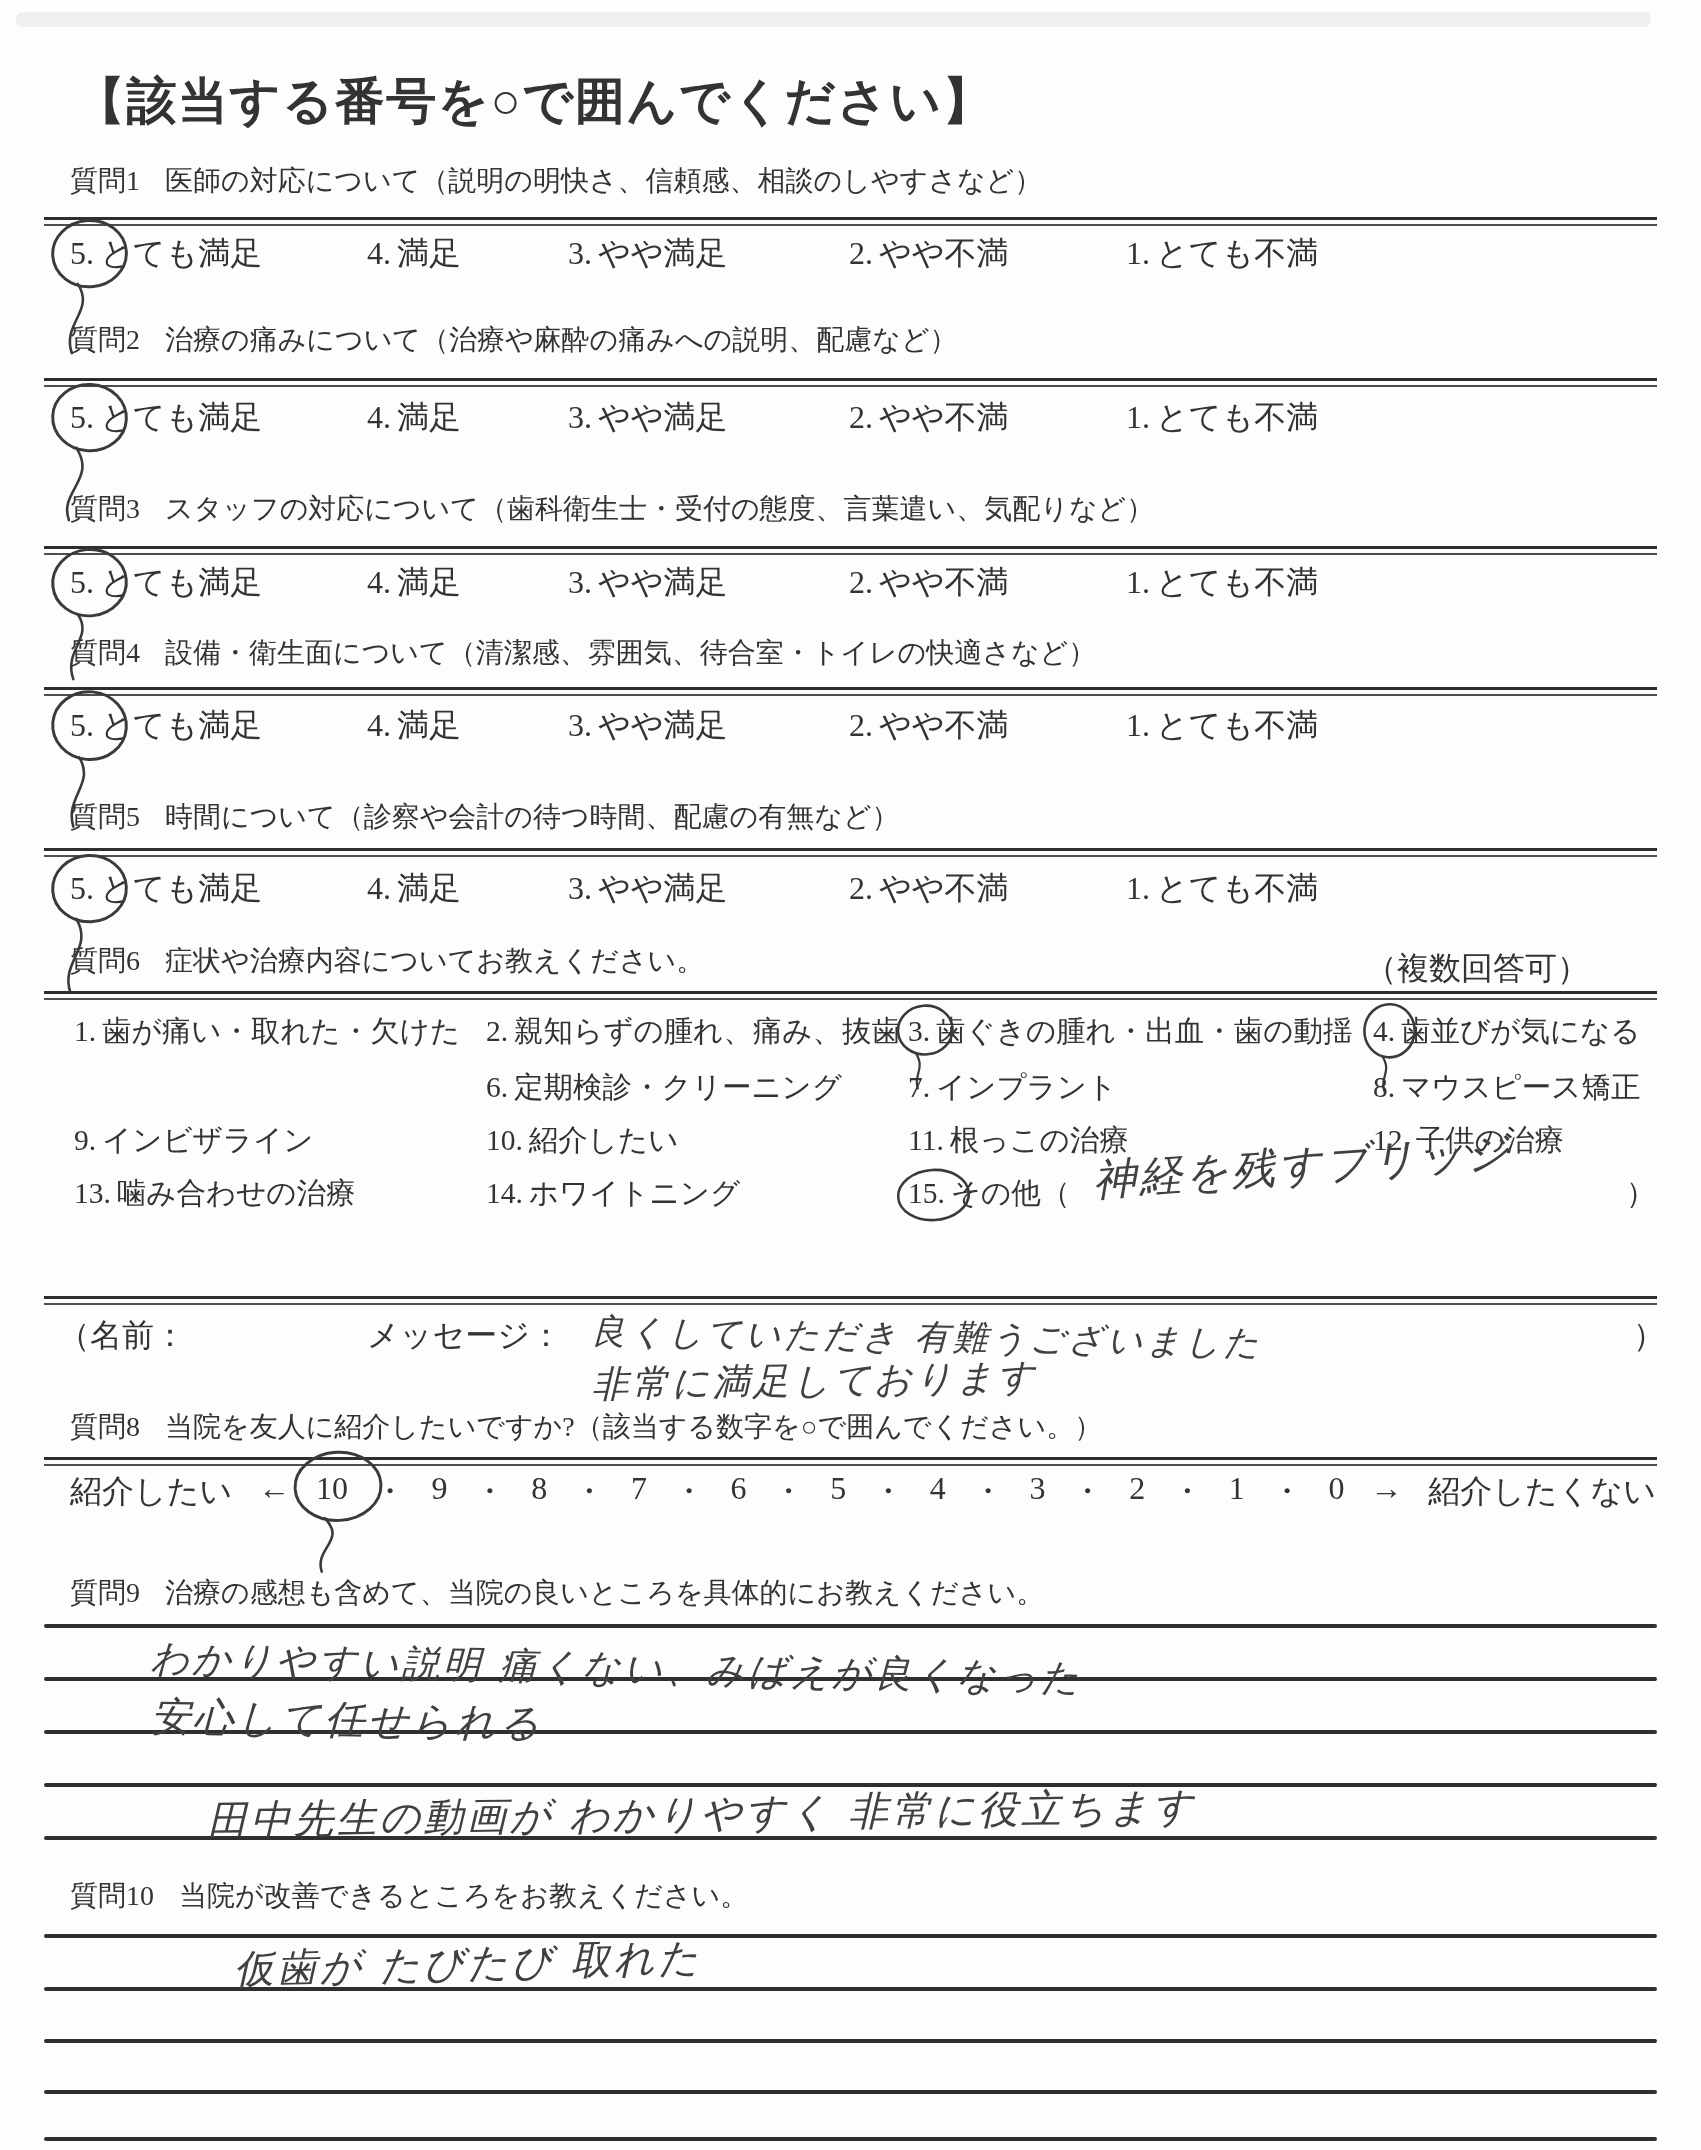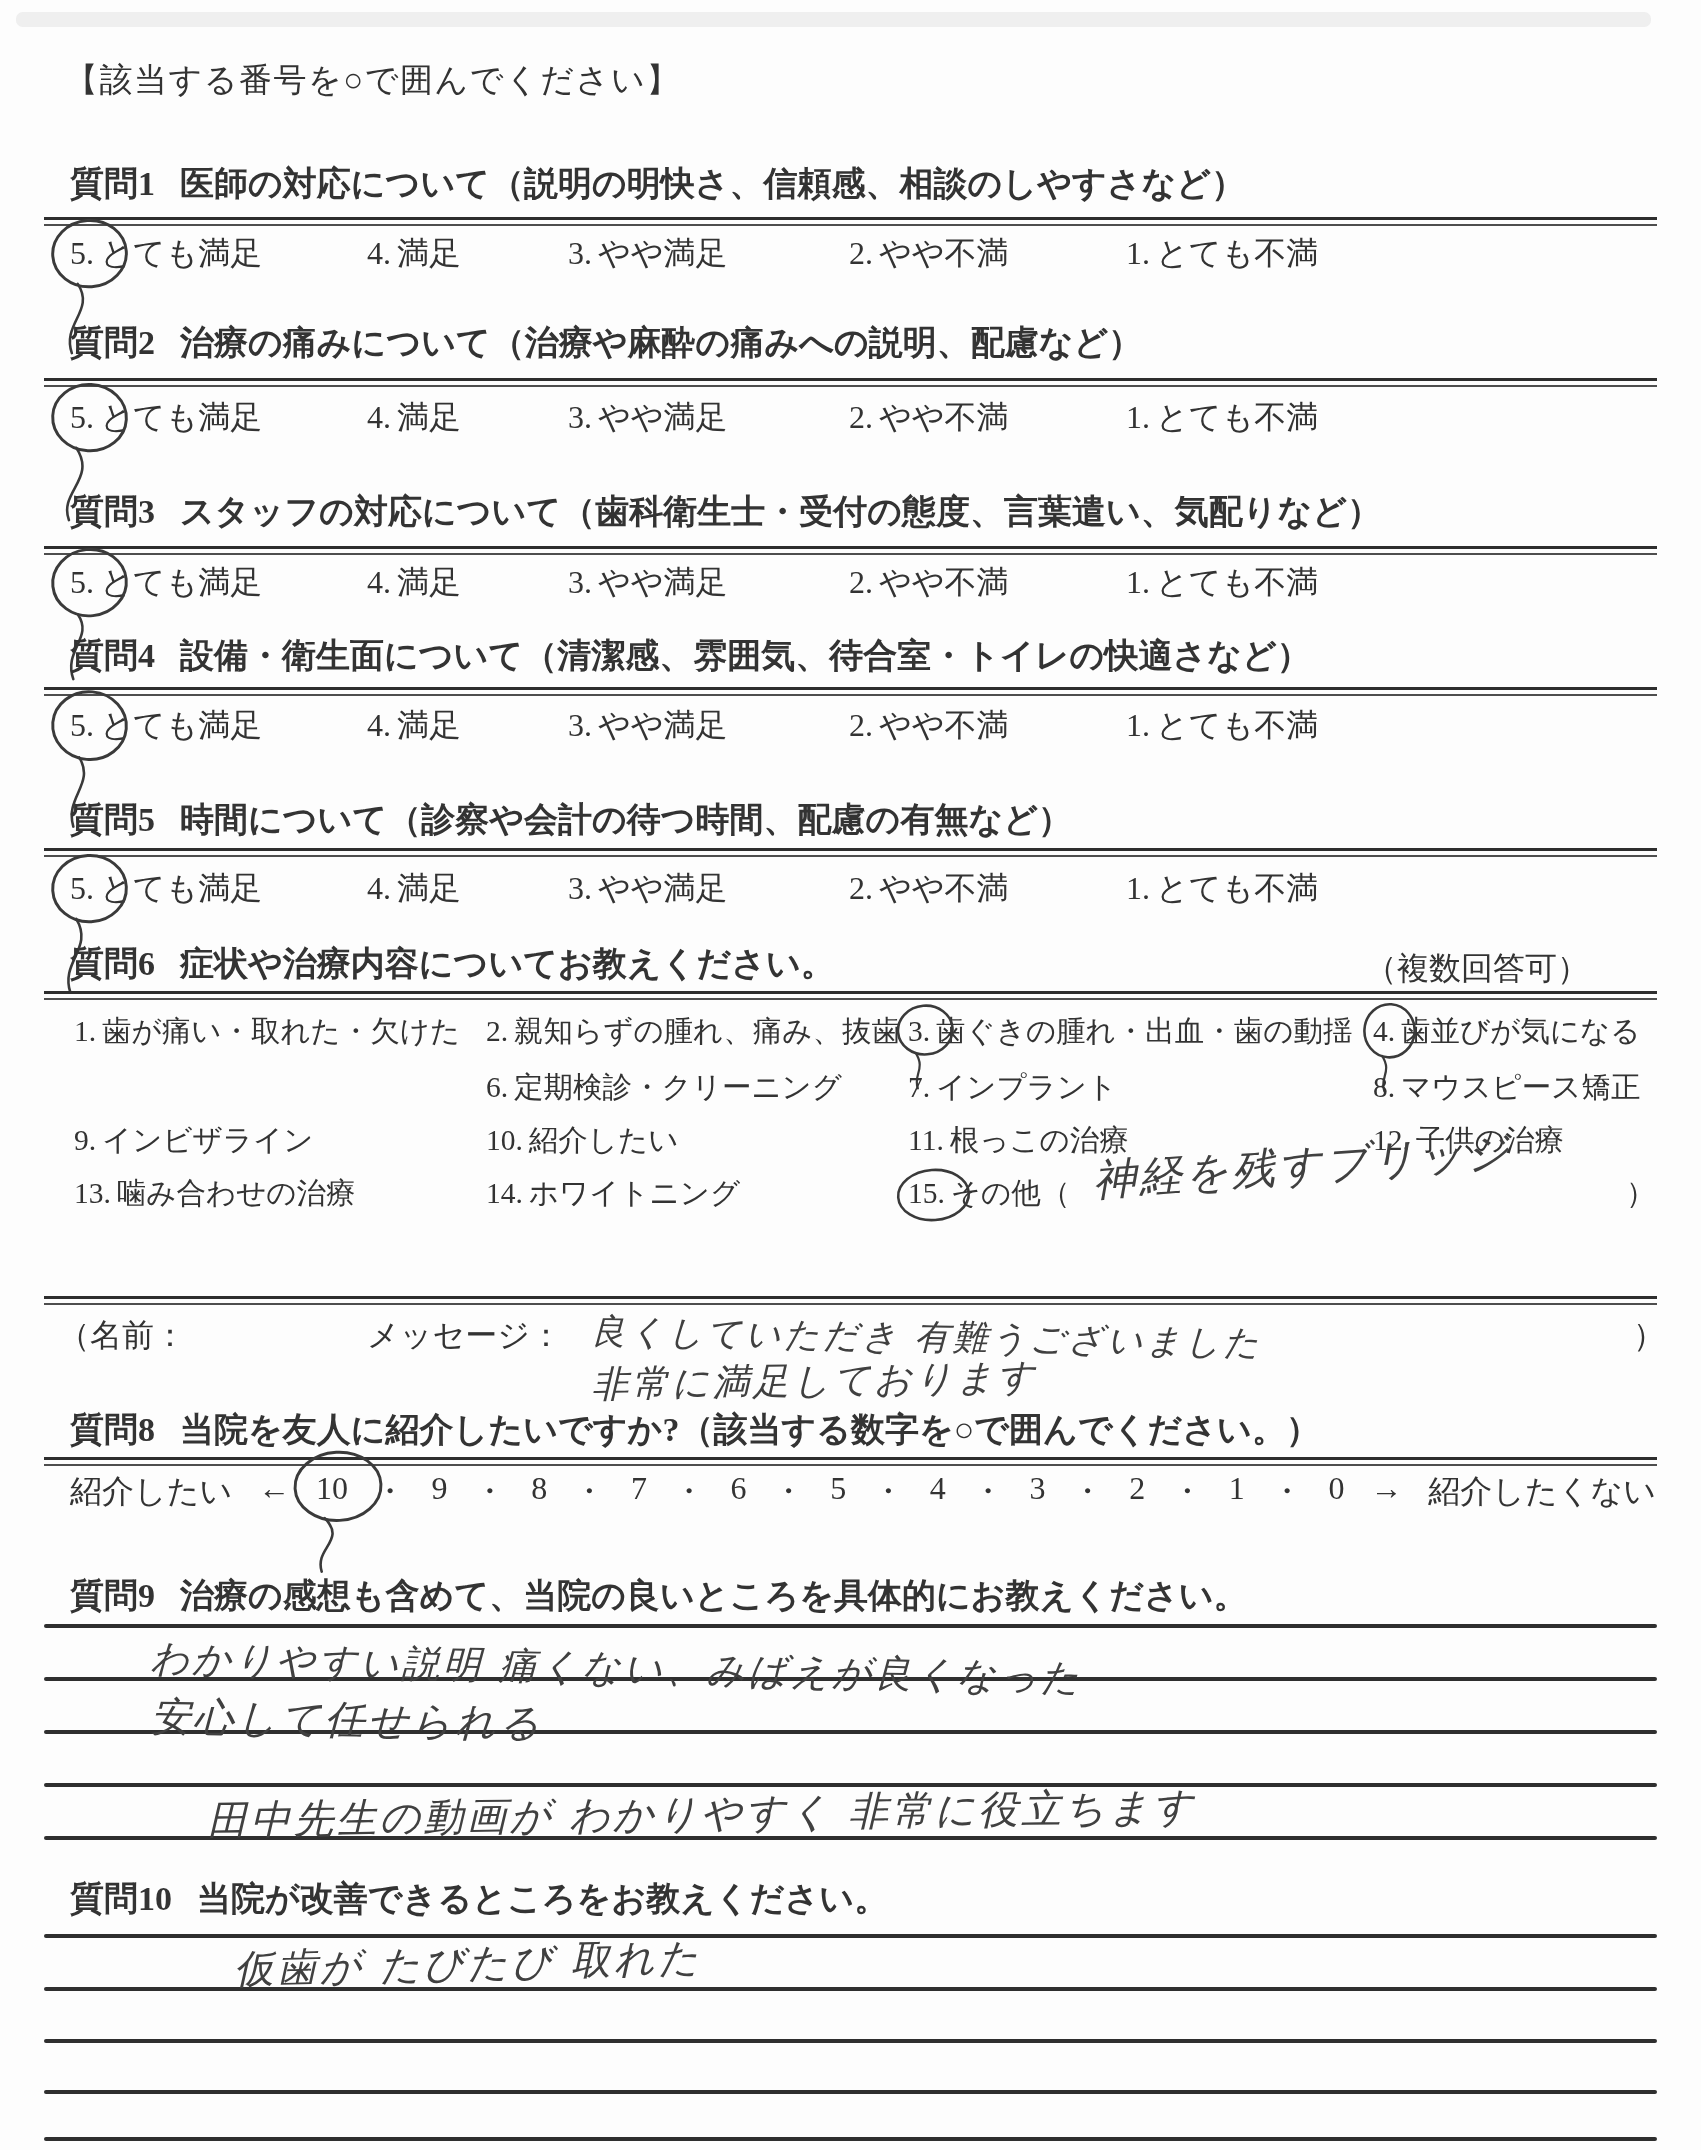--- a/index.html
+++ b/index.html
@@ -1,20 +1,20 @@
 <!DOCTYPE html>
 <html lang="ja" style="font-size:11.8px"><head>
 <meta charset="utf-8">
 <style>
   html,body{margin:0;padding:0;background:#e8e8e8}
   #page{position:relative;width:1701px;height:2151px;background:#fdfdfd;overflow:hidden;
         font-family:"Liberation Serif","DejaVu Serif",serif;color:#333;}
   .top-band{position:absolute;left:16px;top:11.8px;width:1635px;height:14.8px;background:#efefef;border-radius:6.6px}
-  .title{position:absolute;left:65px;top:58px;margin:0;font-size:33px;font-weight:400;letter-spacing:1.5px;white-space:nowrap}
-  .qhead{position:absolute;left:70px;font-size:34px;font-weight:700;line-height:1.2;white-space:nowrap}
+  .title{position:absolute;left:65px;top:58px;margin:10px;font-size:50px;font-weight:700;letter-spacing:1.5px;white-space:nowrap}
+  .qhead{position:absolute;left:70px;font-size:28px;font-weight:400;line-height:1.2;white-space:nowrap}
   .qid{margin-right:25px}
   .note{position:absolute;right:112px;font-size:32px;white-space:nowrap}
   .dline{position:absolute;left:44px;width:1613px;height:3.7px;border-top:3.7px solid #2e2e2e;border-bottom:2.2px solid #4e4e4e}
   .aline{position:absolute;left:44px;width:1613px;height:4.4px;background:#2f2f2f;border-radius:2.2px}
   .opts{position:absolute;left:0;width:1701px;height:52px;font-size:32px}
   .opt{position:absolute;white-space:nowrap}
   .ox1{left:70px}.ox2{left:367px}.ox3{left:568px}.ox4{left:849px}.ox5{left:1126px}
   .olabel{margin-left:5.9px}
   .q6item{position:absolute;font-size:29.5px;white-space:nowrap}
   .paren{position:absolute;white-space:nowrap}

